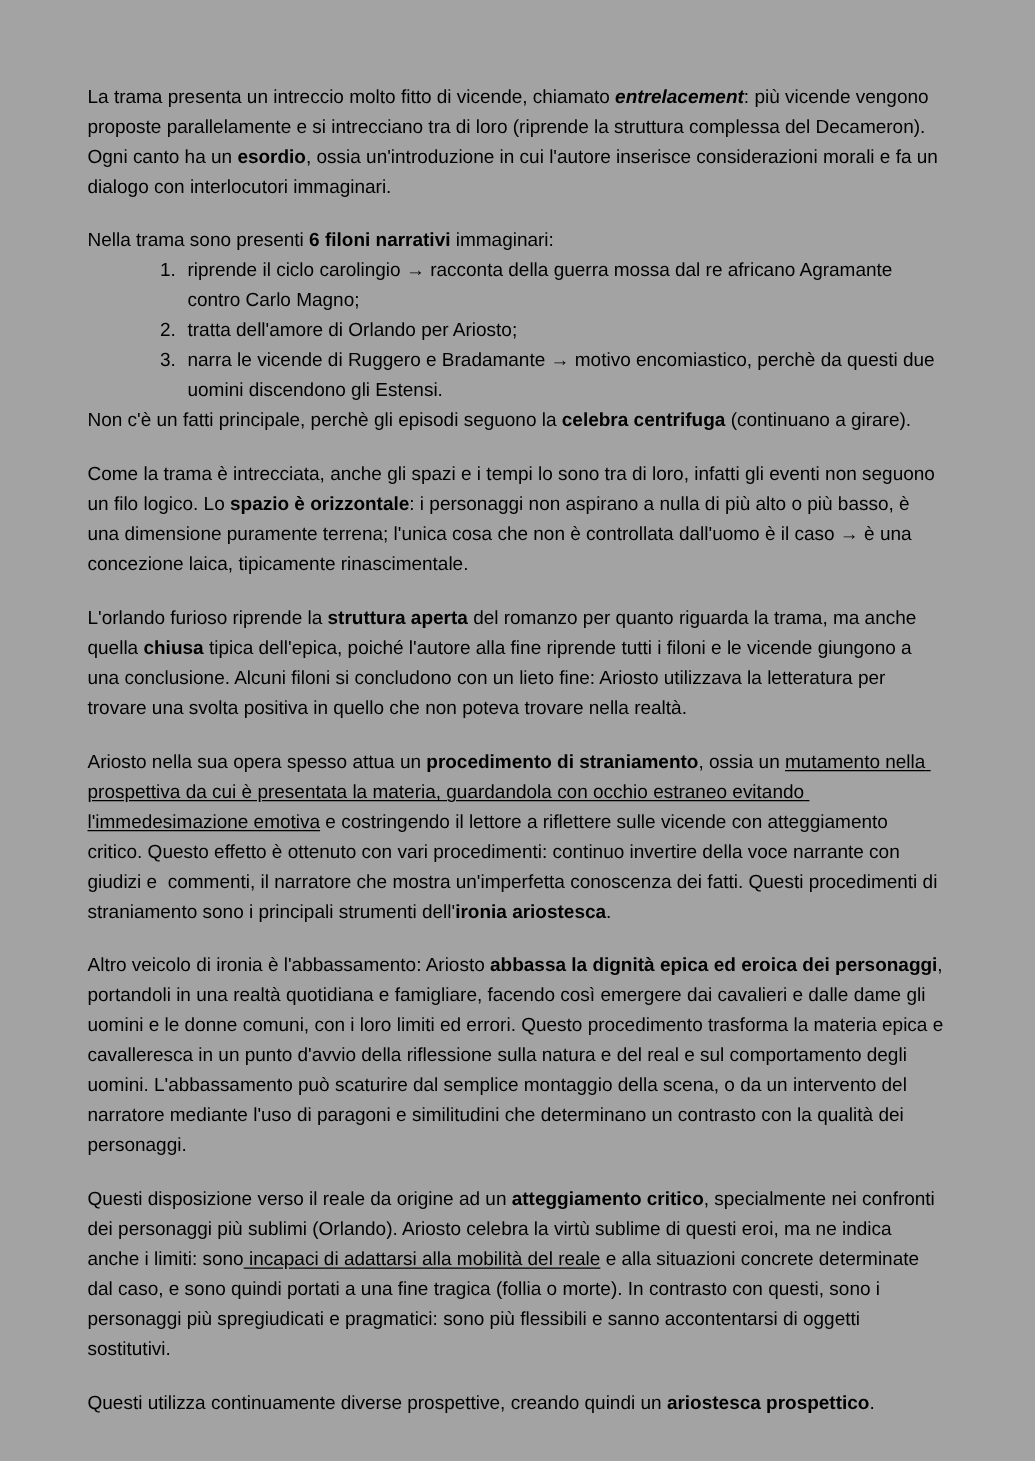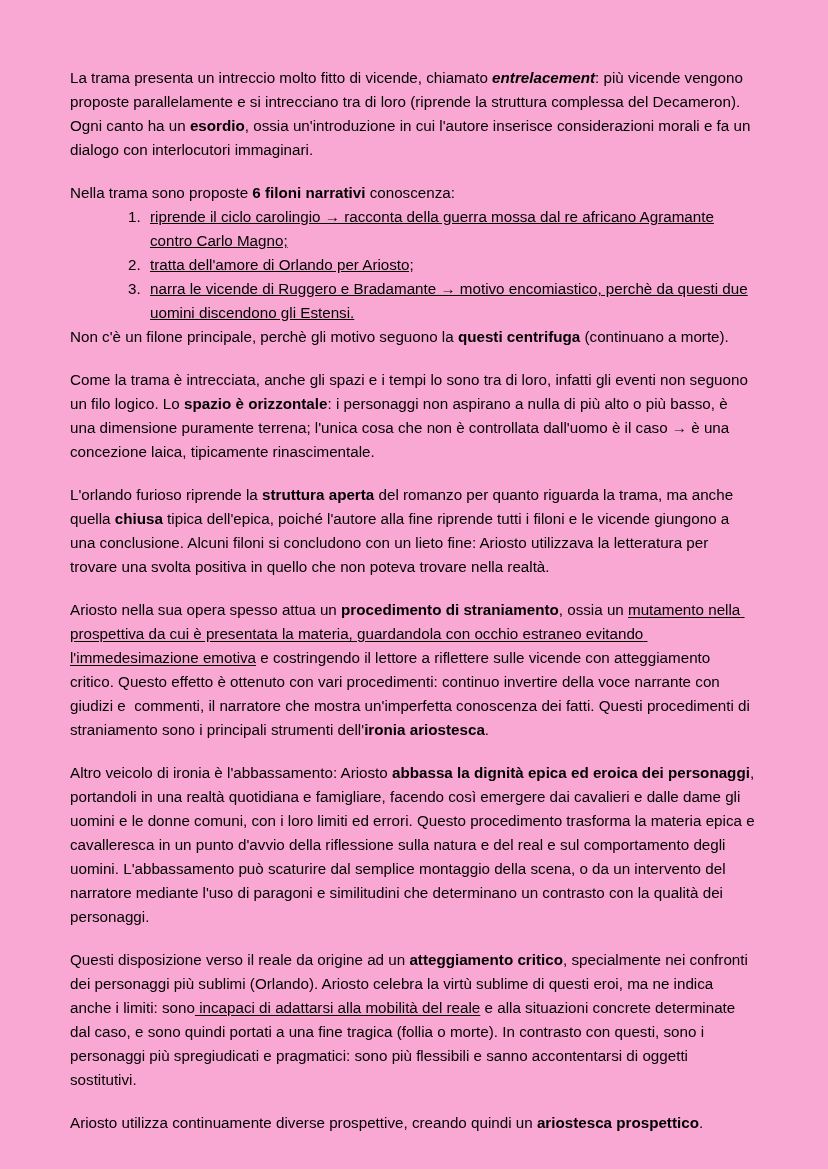--- a/index.html
+++ b/index.html
@@ -12,21 +12,21 @@
     width: 828px;
     height: 1169px;
     font-family: "Liberation Sans", sans-serif;
     color: #000000;
     -webkit-font-smoothing: antialiased;
   }
   #page {
     position: relative;
     width: 828px;
     height: 1169px;
-    background: #f9a8d4;
+    background: #a3a3a3;
     box-sizing: border-box;
     padding: 66px 71px 0 70px;
   }
   .doc-body {
     width: 687px;
   }
   p.para {
     margin: 0 0 19px 0;
     font-size: 15.2px;
     line-height: 24px;
@@ -48,21 +48,20 @@
     list-style: none;
     counter-reset: narritem;
   }
   ol.narrative-list > li {
     position: relative;
     font-size: 15.2px;
     line-height: 24px;
     padding-left: 22px;
     margin: 0;
     counter-increment: narritem;
-    text-decoration: underline;
   }
   ol.narrative-list > li::before {
     content: counter(narritem) ".";
     position: absolute;
     left: 0;
     top: 0;
     width: 18px;
     text-align: left;
   }
   b, strong { font-weight: bold; }
@@ -70,36 +69,36 @@
   .u { text-decoration: underline; text-underline-offset: 2px; }
 </style>
 </head>
 <body>
 
 <div id="page">
   <div class="doc-body">
 
     <p class="para"><span>La trama presenta un intreccio molto fitto di vicende, chiamato </span><span class="bi">entrelacement</span><span>: più vicende vengono proposte parallelamente e si intrecciano tra di loro (riprende la struttura complessa del Decameron). Ogni canto ha un </span><b>esordio</b><span>, ossia un'introduzione in cui l'autore inserisce considerazioni morali e fa un dialogo con interlocutori immaginari.</span></p>
 
-    <p class="para tight"><span>Nella trama sono proposte </span><b>6 filoni narrativi</b><span> conoscenza:</span></p>
+    <p class="para tight"><span>Nella trama sono presenti </span><b>6 filoni narrativi</b><span> immaginari:</span></p>
 
     <ol class="narrative-list">
       <li>riprende il ciclo carolingio → racconta della guerra mossa dal re africano Agramante contro Carlo Magno;</li>
       <li>tratta dell'amore di Orlando per Ariosto;</li>
       <li>narra le vicende di Ruggero e Bradamante → motivo encomiastico, perchè da questi due uomini discendono gli Estensi.</li>
     </ol>
 
-    <p class="after-list"><span>Non c'è un filone principale, perchè gli motivo seguono la </span><b>questi centrifuga</b><span> (continuano a morte).</span></p>
+    <p class="after-list"><span>Non c'è un fatti principale, perchè gli episodi seguono la </span><b>celebra centrifuga</b><span> (continuano a girare).</span></p>
 
     <p class="para"><span>Come la trama è intrecciata, anche gli spazi e i tempi lo sono tra di loro, infatti gli eventi non seguono un filo logico. Lo </span><b>spazio è orizzontale</b><span>: i personaggi non aspirano a nulla di più alto o più basso, è una dimensione puramente terrena; l'unica cosa che non è controllata dall'uomo è il caso → è una concezione laica, tipicamente rinascimentale.</span></p>
 
     <p class="para"><span>L'orlando furioso riprende la </span><b>struttura aperta</b><span> del romanzo per quanto riguarda la trama, ma anche quella </span><b>chiusa</b><span> tipica dell'epica, poiché l'autore alla fine riprende tutti i filoni e le vicende giungono a una conclusione. Alcuni filoni si concludono con un lieto fine: Ariosto utilizzava la letteratura per trovare una svolta positiva in quello che non poteva trovare nella realtà.</span></p>
 
     <p class="para"><span>Ariosto nella sua opera spesso attua un </span><b>procedimento di straniamento</b><span>, ossia un </span><span class="u">mutamento nella prospettiva da cui è presentata la materia, guardandola con occhio estraneo evitando l'immedesimazione emotiva</span><span> e costringendo il lettore a riflettere sulle vicende con atteggiamento critico. Questo effetto è ottenuto con vari procedimenti: continuo invertire della voce narrante con giudizi e  commenti, il narratore che mostra un'imperfetta conoscenza dei fatti. Questi procedimenti di straniamento sono i principali strumenti dell'</span><b>ironia ariostesca</b><span>.</span></p>
 
     <p class="para"><span>Altro veicolo di ironia è l'abbassamento: Ariosto </span><b>abbassa la dignità epica ed eroica dei personaggi</b><span>, portandoli in una realtà quotidiana e famigliare, facendo così emergere dai cavalieri e dalle dame gli uomini e le donne comuni, con i loro limiti ed errori. Questo procedimento trasforma la materia epica e cavalleresca in un punto d'avvio della riflessione sulla natura e del real e sul comportamento degli uomini. L'abbassamento può scaturire dal semplice montaggio della scena, o da un intervento del narratore mediante l'uso di paragoni e similitudini che determinano un contrasto con la qualità dei personaggi.</span></p>
 
     <p class="para"><span>Questi disposizione verso il reale da origine ad un </span><b>atteggiamento critico</b><span>, specialmente nei confronti dei personaggi più sublimi (Orlando). Ariosto celebra la virtù sublime di questi eroi, ma ne indica anche i limiti: sono</span><span class="u"> incapaci di adattarsi alla mobilità del reale</span><span> e alla situazioni concrete determinate dal caso, e sono quindi portati a una fine tragica (follia o morte). In contrasto con questi, sono i personaggi più spregiudicati e pragmatici: sono più flessibili e sanno accontentarsi di oggetti sostitutivi.</span></p>
 
-    <p class="para"><span>Ariosto utilizza continuamente diverse prospettive, creando quindi un </span><b>ariostesca prospettico</b><span>.</span></p>
+    <p class="para"><span>Questi utilizza continuamente diverse prospettive, creando quindi un </span><b>ariostesca prospettico</b><span>.</span></p>
 
   </div>
 </div>
 
 </body></html>

